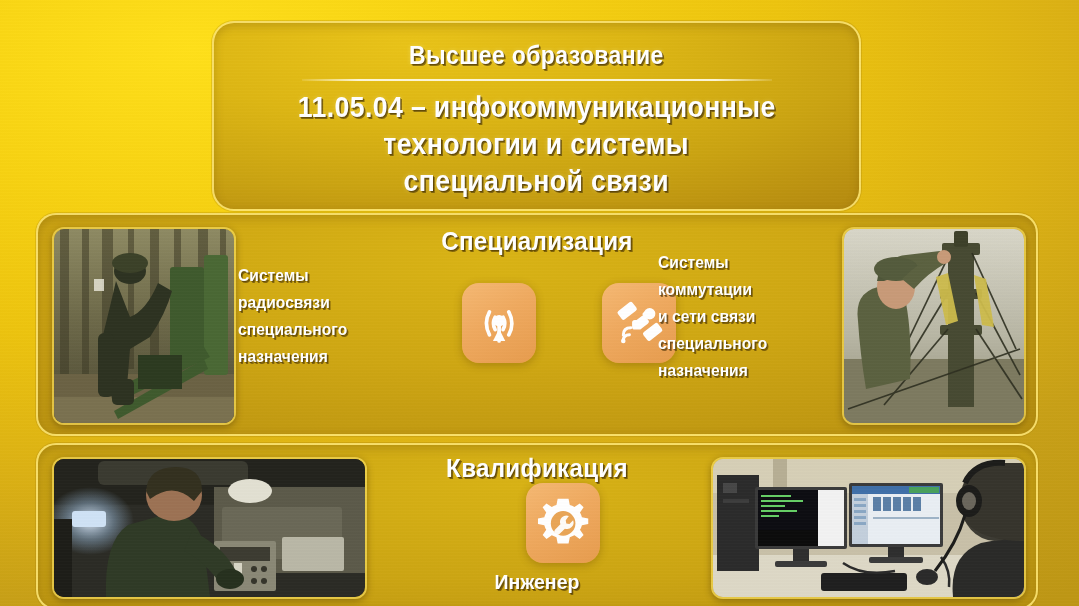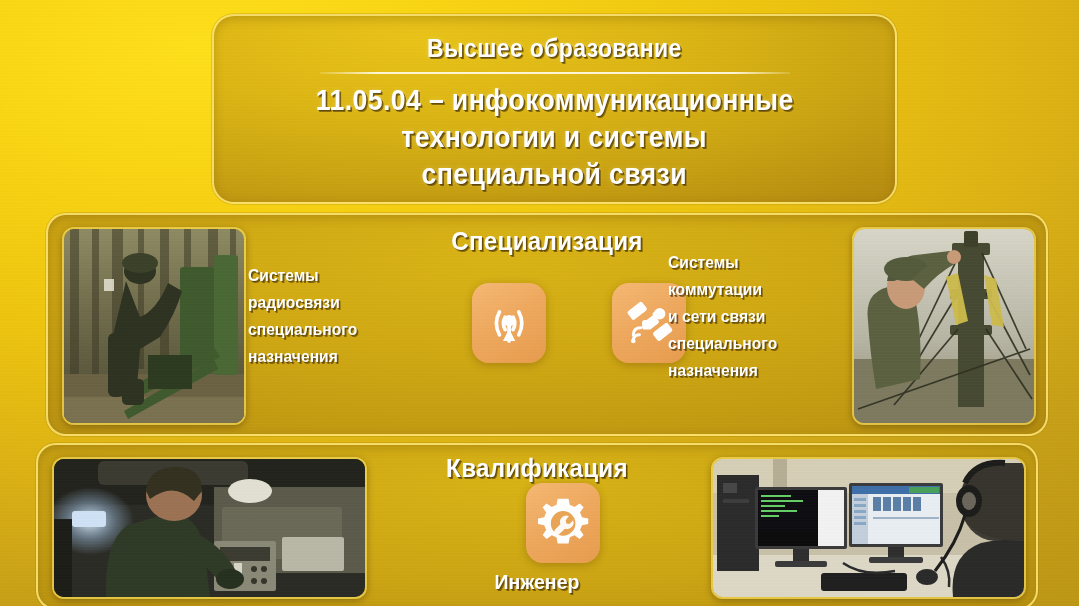--- a/index.html
+++ b/index.html
@@ -46,32 +46,31 @@
     border-radius: 20px;
     border: 2px solid rgba(255,233,120,0.85);
     box-shadow:
       0 0 0 1px rgba(160,120,10,0.25),
       0 3px 10px rgba(90,65,0,0.25) inset;
   }
 
   
   #title-panel {
     left: 212px;
-    top: 14px;
+    top: 21px;
     width: 645px;
     height: 186px;
     background:
       radial-gradient(ellipse 120% 130% at 30% 12%,
         #E9C318 0%,
         #DDB614 30%,
         #CBA412 58%,
         #B98F10 82%,
         #AE840E 100%);
     border-radius: 22px;
-    padding-left: 36px;
   }
   #title-inner {
     position: absolute;
     inset: 0;
     display: flex;
     flex-direction: column;
     align-items: center;
     justify-content: flex-start;
     padding-top: 18px;
     box-sizing: border-box;
@@ -106,21 +105,21 @@
     flex: none;
   }
   .title-line {
     font-size: 29px;
     line-height: 37px;
   }
   #line1 { font-size: 29px; }
 
   
   #spec-panel {
-    left: 46px;
+    left: 36px;
     top: 213px;
     width: 998px;
     height: 219px;
     background:
       radial-gradient(ellipse 115% 150% at 45% 20%,
         #D9B315 0%,
         #CFA713 32%,
         #BE9611 62%,
         #AD860F 88%,
         #A47E0E 100%);

